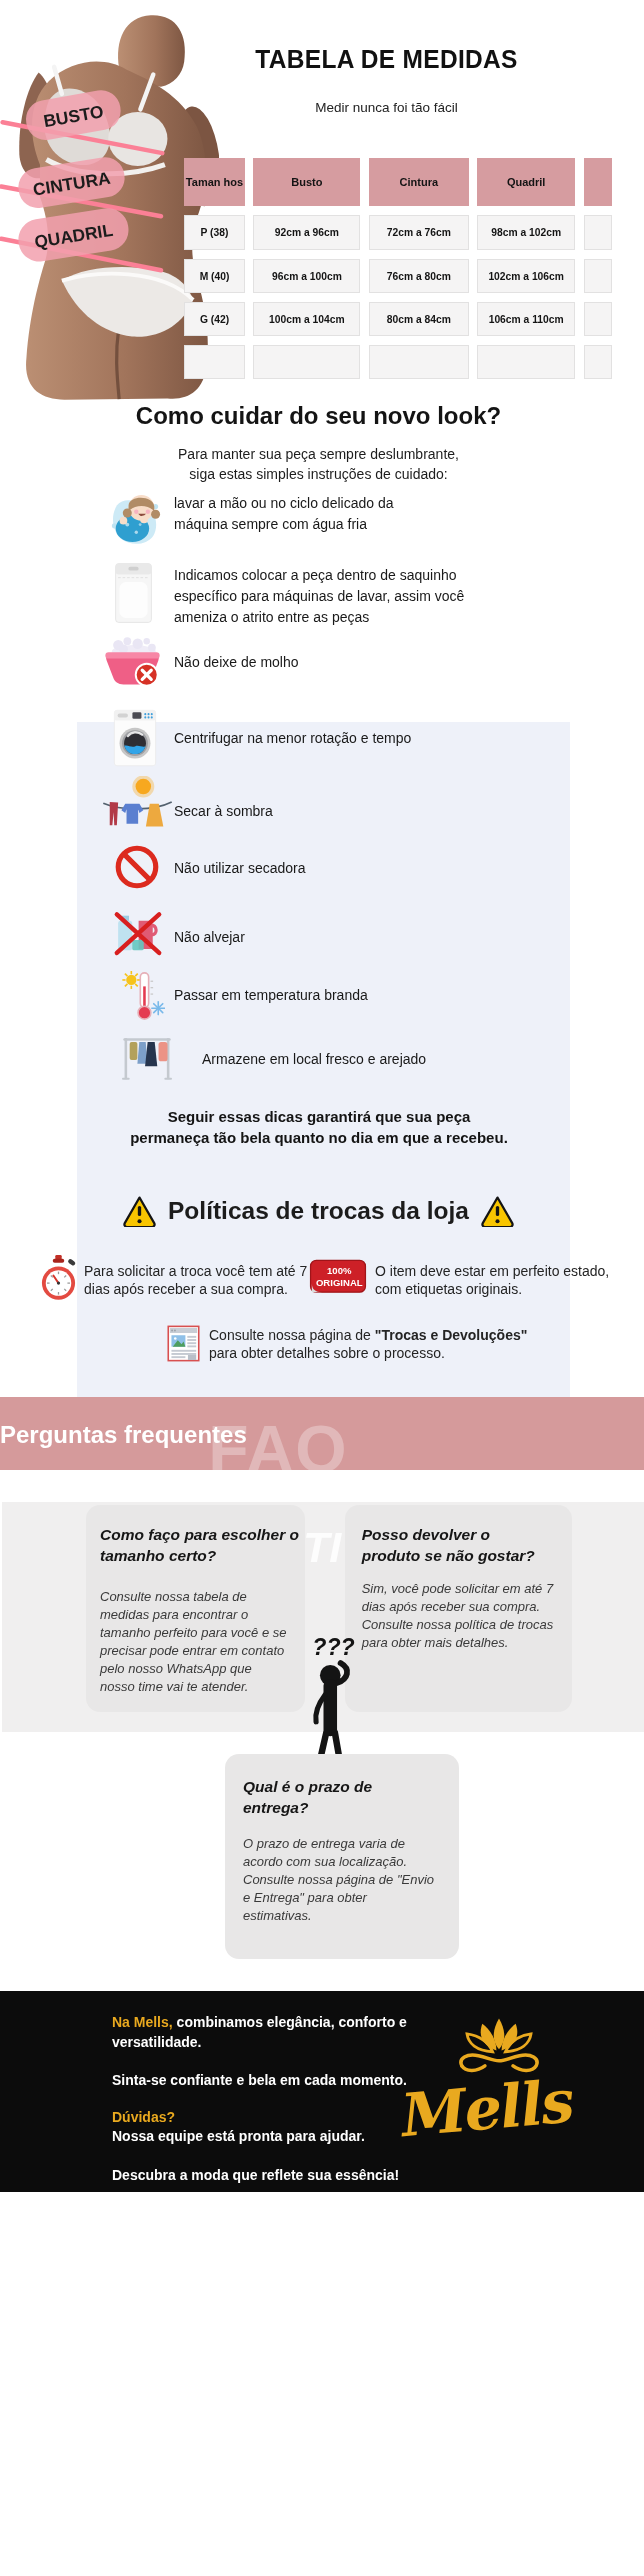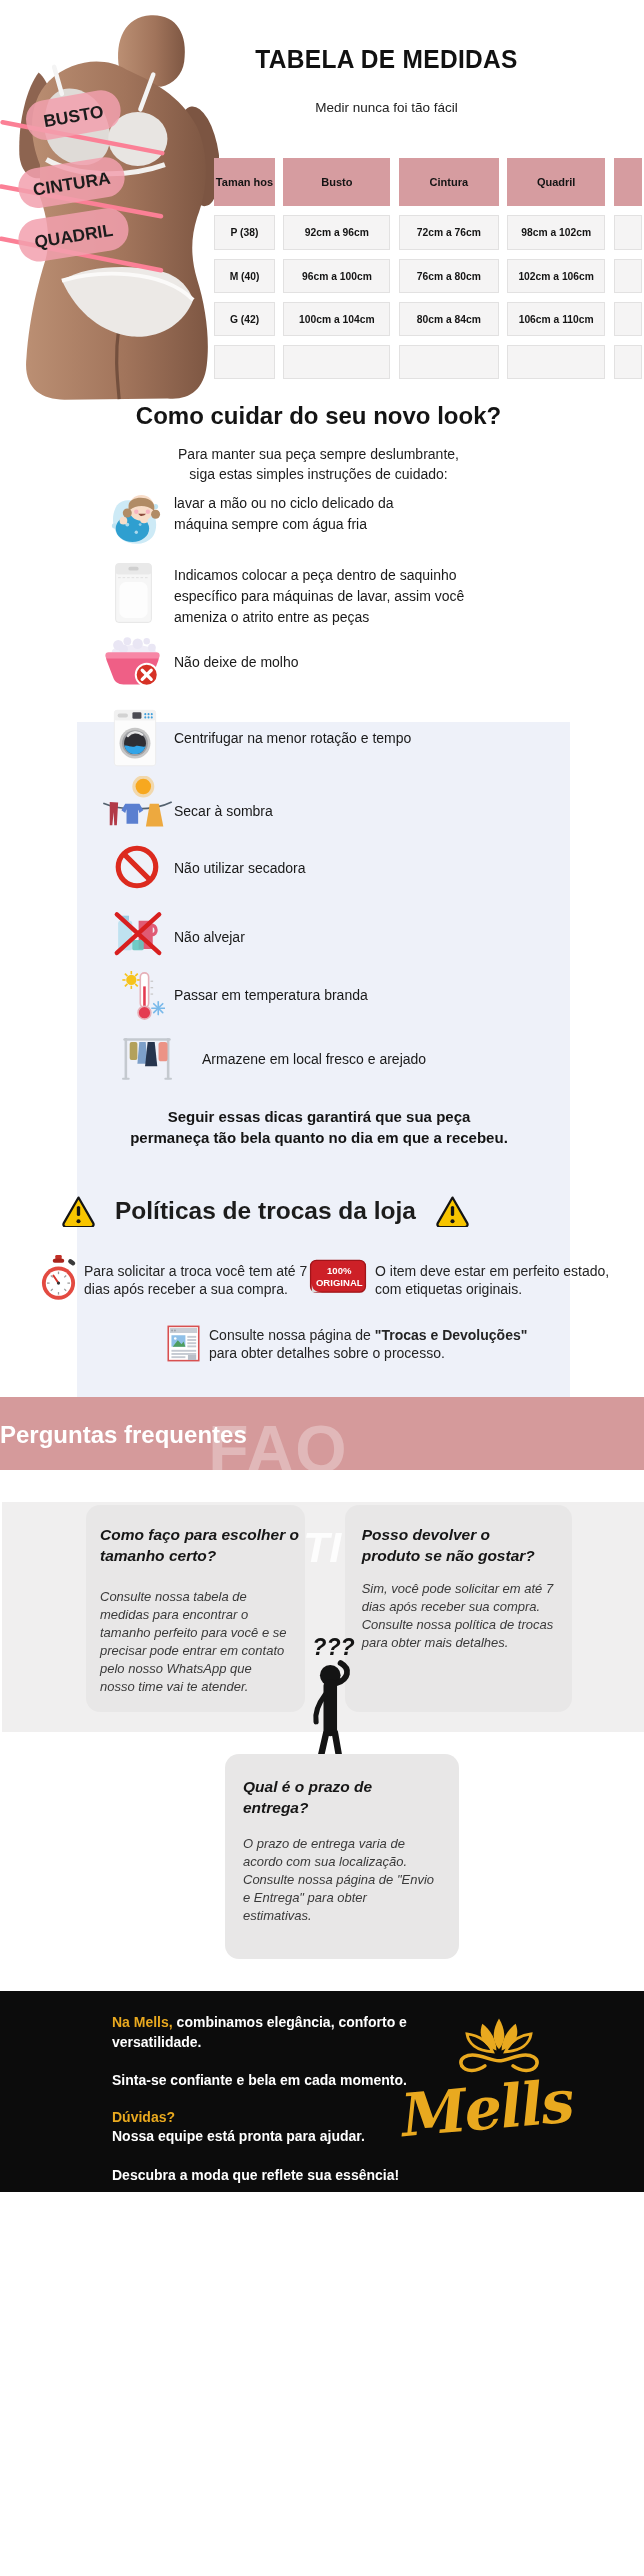--- a/index.html
+++ b/index.html
@@ -16,21 +16,21 @@
       text-align:center;font-weight:bold;font-size:11px;line-height:14px;color:#141414;}
   .td{background:#f5f4f4;border:0.6px solid #e2e1e1;display:flex;align-items:center;
       justify-content:center;font-weight:bold;font-size:10.3px;color:#141414;box-sizing:border-box;}
   
   .care-title{font-size:24px;font-weight:bold;text-align:center;color:#141414;}
   .care-intro{font-size:14px;line-height:20px;text-align:center;color:#1d1d1d;}
   .care-text{font-size:14px;line-height:21px;color:#191919;}
   .care-outro{font-size:15px;font-weight:bold;line-height:21px;text-align:center;color:#141414;}
   .panel{background:#EEF1F9;}
   
-  .ret-head{display:flex;align-items:center;gap:19px;}
+  .ret-head{display:flex;align-items:center;justify-content:center;gap:11px;}
   .ret-title{font-size:24.5px;font-weight:bold;color:#1c1c1c;}
   .ret-text{font-size:14px;line-height:18.4px;color:#242424;}
   
   .band{background:#D59A9B;}
   .band-title{color:#ffffff;font-size:24px;font-weight:bold;text-align:left;position:relative;z-index:2;}
   .band-watermark{color:rgba(255,255,255,.30);font-size:66px;font-weight:bold;letter-spacing:1.3px;z-index:1;}
   .gray-sec{background:#F0EFEF;}
   .ti-watermark{color:rgba(255,255,255,.85);font-size:43px;font-weight:bold;}
   .card{background:#E8E7E7;border-radius:14px;box-sizing:border-box;}
   .card h3{font-size:15.5px;line-height:21px;font-weight:bold;color:#161616;}
@@ -87,21 +87,21 @@
       </g>
       <g transform="rotate(-9 114 357)">
         <rect x="28" y="324" width="172" height="66" rx="32" fill="#F2A0AE" opacity="0.85"></rect>
         <text x="114" y="368" font-size="27" font-weight="bold" fill="#1c1c1c" text-anchor="middle">QUADRIL</text>
       </g>
     </svg>
 
     <h1 class="abs sc-title" style="left:219px;top:46px;width:335px;">TABELA DE MEDIDAS</h1>
     <p class="abs sc-sub" style="left:219px;top:100px;width:335px;">Medir nunca foi tão fácil</p>
 
-    <div class="abs meas-table" style="left:214px;top:158px;border-radius:27px;">
+    <div class="abs meas-table" style="left:184px;top:158px;border-radius:27px;">
       <div class="th">Taman hos</div>
       <div class="th">Busto</div>
       <div class="th">Cintura</div>
       <div class="th">Quadril</div>
       <div class="th"></div>
 
       <div class="td">P (38)</div>
       <div class="td">92cm a 96cm</div>
       <div class="td">72cm a 76cm</div>
       <div class="td">98cm a 102cm</div>

